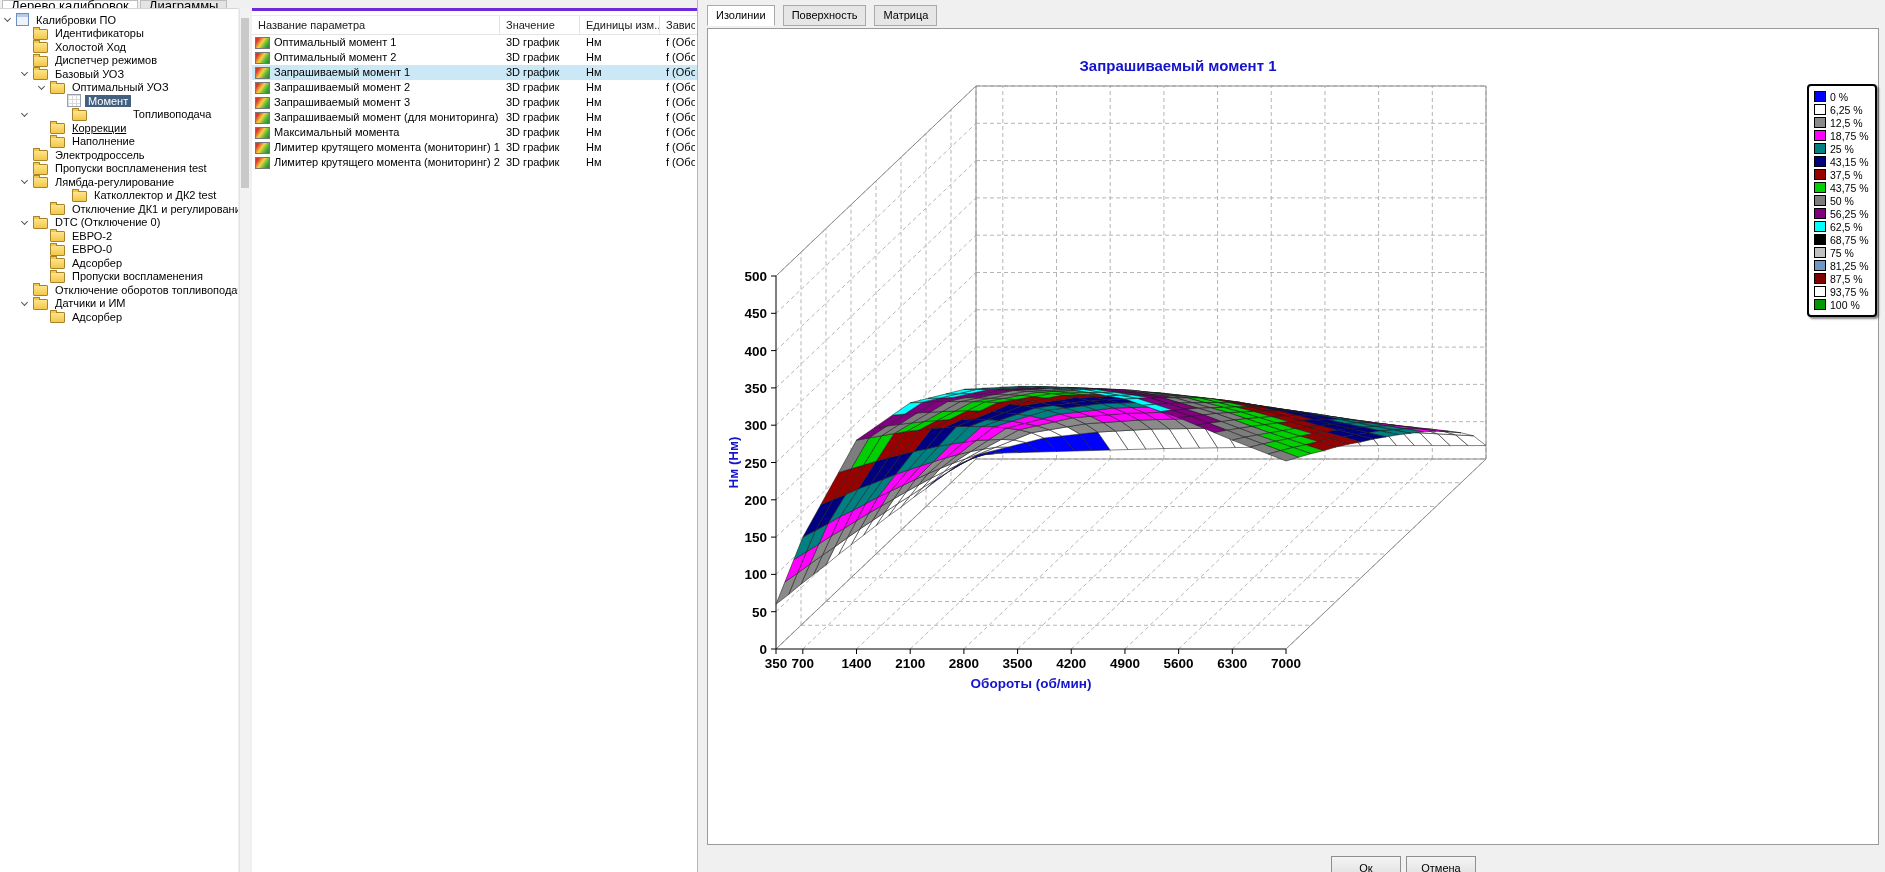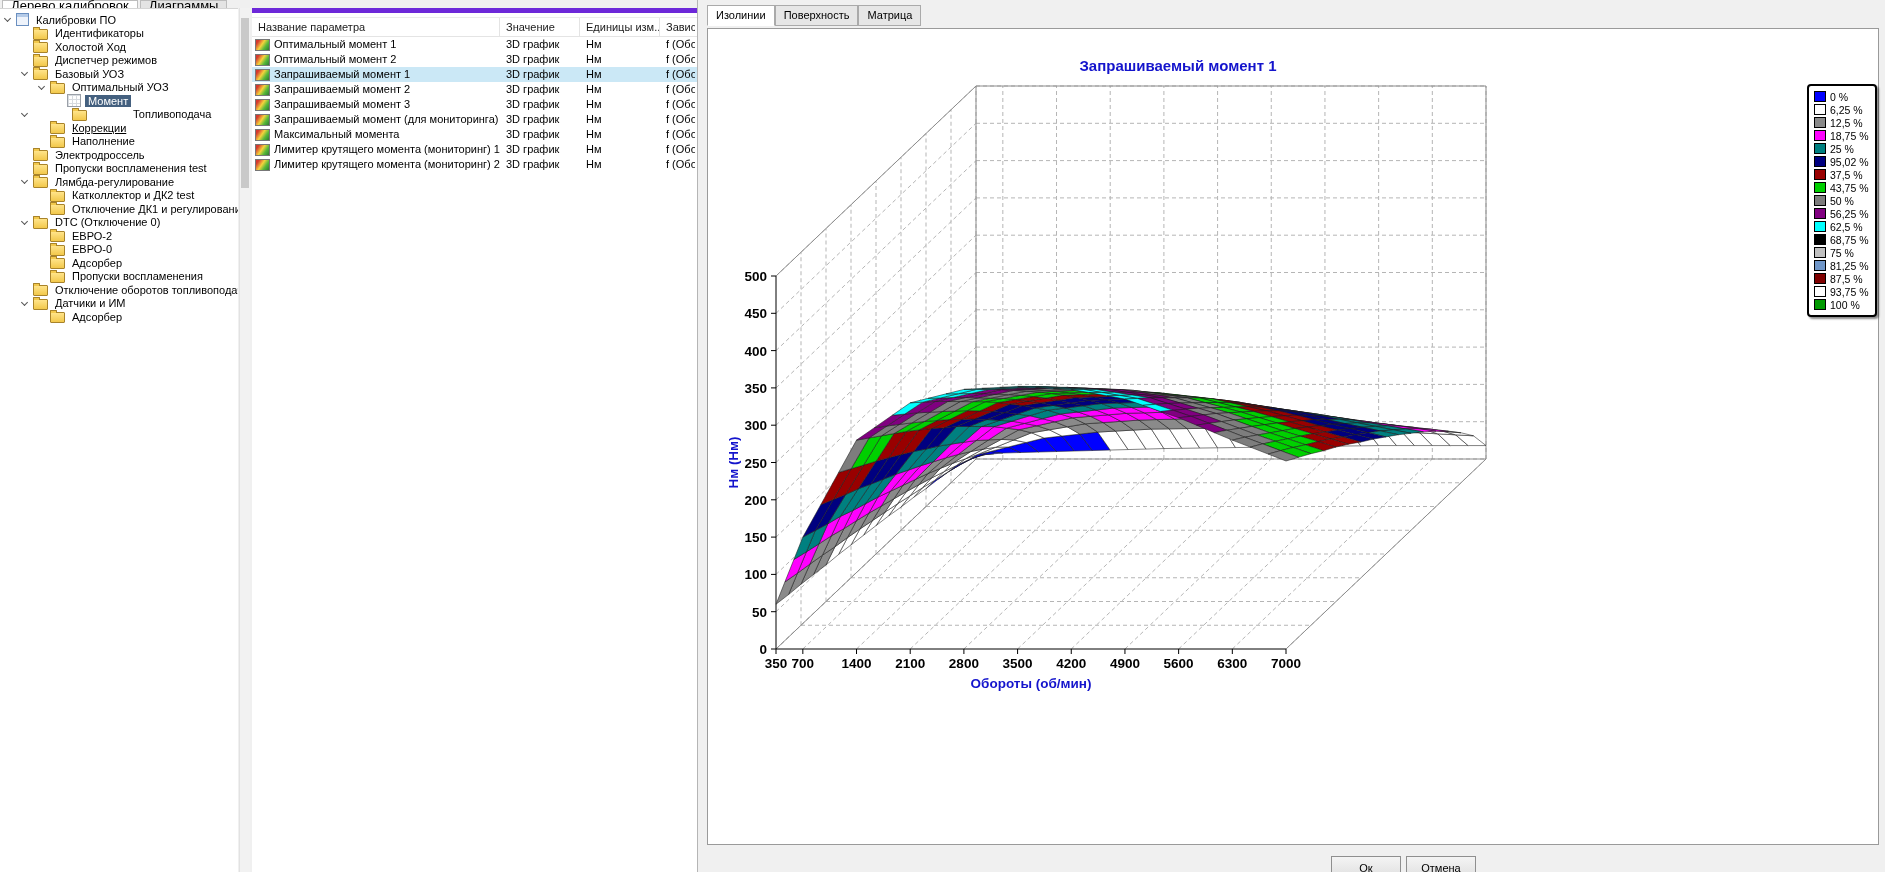--- a/index.html
+++ b/index.html
@@ -21,36 +21,36 @@
   .ico-app{width:11px;height:11px;flex:none;margin-right:4px;background:#eef3fb;border:1px solid #6a8fc0;box-shadow:inset 0 3px 0 #b5cbe8;}
   .ico-map{width:12px;height:11px;flex:none;margin-right:4px;background:#fff;border:1px solid #9aa0a8;background-image:linear-gradient(#d7dbe0 1px,transparent 1px),linear-gradient(90deg,#d7dbe0 1px,transparent 1px);background-size:4px 4px;}
   .tree-label{padding:0 3px;}
   .tree-label.sel{background:#44607f;color:#fff;}
 
   
   #tree-scroll{position:absolute;left:239px;top:8px;width:10px;height:864px;background:#f2f2f2;border-left:1px solid #e2e2e2;}
   #tree-scroll .thumb{position:absolute;left:1px;top:10px;width:8px;height:170px;background:#c9c9c9;}
 
   
-  #table-panel{position:absolute;left:252px;top:8px;width:487px;height:864px;background:#fff;border-top:5px solid #6d28d9;overflow:hidden;box-sizing:border-box;}
+  #table-panel{position:absolute;left:252px;top:8px;width:487px;height:864px;background:#fff;border-top:3px solid #6d28d9;overflow:hidden;box-sizing:border-box;}
   .tbl-header{display:flex;height:18px;line-height:18px;margin-top:4px;border-top:1px solid #ececec;border-bottom:1px solid #e4e4e4;color:#1a1a1a;}
   .tbl-header .hcell{border-right:1px solid #e4e4e4;padding-left:6px;box-sizing:border-box;overflow:hidden;white-space:nowrap;flex:none;}
   .tbl-row{display:flex;height:15px;line-height:15px;white-space:nowrap;}
   .tbl-row.sel{background:#cbe8f6;}
   .tcell{flex:none;overflow:hidden;box-sizing:border-box;}
   .c-name{width:248px;display:flex;align-items:center;}
   .c-val{width:80px;padding-left:6px;}
   .c-units{width:80px;padding-left:6px;}
   .c-dep{width:35px;padding-left:6px;}
   .ico-3d{width:13px;height:10px;flex:none;margin:0 4px 0 3px;border:1px solid #777;background:linear-gradient(125deg,#d43a2f 15%,#f5d33c 45%,#58b93a 70%,#2e7d32 100%);}
 
   
   #dialog{position:absolute;left:697px;top:0;width:1188px;height:872px;background:#f0f0f0;border-left:1px solid #b5b5b5;box-sizing:border-box;}
   .dlg-tabs{position:absolute;left:9px;top:5px;display:flex;}
-  .dlg-tab{padding:3px 8px 4px 8px;border:1px solid #aaa;background:#e6e6e6;margin-right:0;font-size:11px;}
+  .dlg-tab{padding:3px 8px 4px 8px;border:1px solid #aaa;background:#e6e6e6;margin-right:8px;font-size:11px;}
   .dlg-tab.active{background:#fff;border-bottom-color:#fff;}
   #chart-area{position:absolute;left:9px;top:28px;width:1172px;height:817px;background:#fff;border:1px solid #9a9a9a;box-sizing:border-box;}
   #plot{position:absolute;left:0;top:0;}
 
   
   #legend{position:absolute;left:1099px;top:55px;background:#fff;border:2px solid #000;border-radius:4px;box-shadow:2px 2px 2px rgba(0,0,0,.45);padding:4px 6px 4px 5px;}
   .lg-row{display:flex;align-items:center;height:13px;font-size:10.5px;white-space:nowrap;}
   .lg-sw{width:10px;height:9px;border:1px solid #000;margin-right:4px;flex:none;}
 
   
@@ -124,21 +124,21 @@
       <div class="tree-item" style="padding-left: 21px;">
         <span class="chev-sp"></span>
         <span class="ico-folder"></span>
         <span class="tree-label">Пропуски воспламенения test</span>
       </div>
       <div class="tree-item" style="padding-left: 21px;">
         <span class="chev"></span>
         <span class="ico-folder"></span>
         <span class="tree-label">Лямбда-регулирование</span>
       </div>
-      <div class="tree-item" style="padding-left: 38px;">
+      <div class="tree-item" style="padding-left: 60px;">
         <span class="chev-sp"></span>
         <span class="ico-folder"></span>
         <span class="tree-label">Катколлектор и ДК2 test</span>
       </div>
       <div class="tree-item" style="padding-left: 38px;">
         <span class="chev-sp"></span>
         <span class="ico-folder"></span>
         <span class="tree-label">Отключение ДК1 и регулирования</span>
       </div>
       <div class="tree-item" style="padding-left: 21px;">
@@ -898,21 +898,21 @@
           <div class="lg-row">
             <span class="lg-sw" style="background: rgb(255, 0, 255);"></span>
             <span>18,75 %</span>
           </div>
           <div class="lg-row">
             <span class="lg-sw" style="background: rgb(0, 128, 128);"></span>
             <span>25 %</span>
           </div>
           <div class="lg-row">
             <span class="lg-sw" style="background: rgb(0, 0, 128);"></span>
-            <span>95,02 %</span>
+            <span>43,15 %</span>
           </div>
           <div class="lg-row">
             <span class="lg-sw" style="background: rgb(153, 0, 0);"></span>
             <span>37,5 %</span>
           </div>
           <div class="lg-row">
             <span class="lg-sw" style="background: rgb(0, 208, 0);"></span>
             <span>43,75 %</span>
           </div>
           <div class="lg-row">

